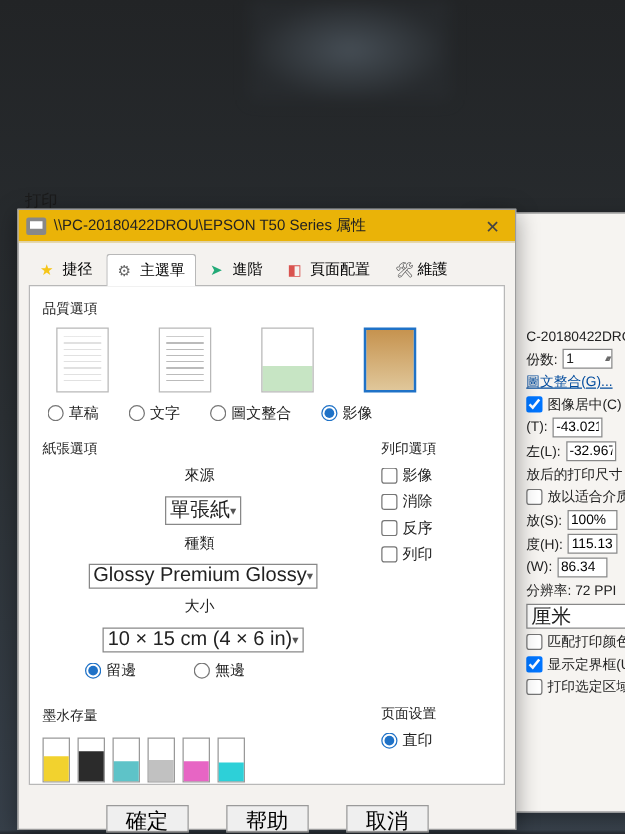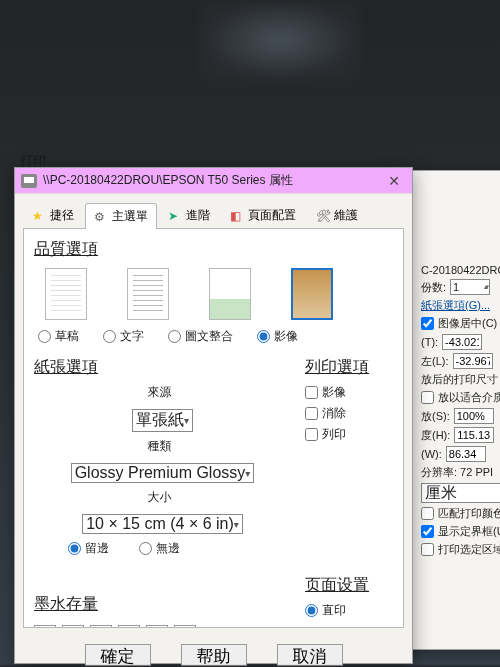--- a/index.html
+++ b/index.html
@@ -10,21 +10,21 @@
   .reflection { position:absolute; top:0; left:200px; width:160px; height:80px;
     background: radial-gradient(ellipse at center, #6a7885 0%, #2b2f33 70%); filter: blur(6px); opacity:.5; }
 
   .back-title { position:absolute; left:20px; top:152px; font-size:13px; color:#1b1b1b; }
 
   
   .dialog {
     position:absolute; left:14px; top:167px; width:399px; height:497px;
     background:#f4f2ef; border:1px solid #9c9c9c; box-shadow:0 4px 18px rgba(0,0,0,.4);
   }
-  .titlebar { height:26px; background:#f0abfc; border-bottom:1px solid #ddd;
+  .titlebar { height:26px; background:#eab308; border-bottom:1px solid #ddd;
     display:flex; align-items:center; padding:0 6px; font-size:12px; color:#222; }
   .titlebar .printer-icon { width:16px; height:14px; background:#888; border-radius:2px; margin-right:6px;
     position:relative; }
   .titlebar .printer-icon::after{ content:''; position:absolute; left:3px; top:3px; width:10px; height:6px; background:#fff; }
   .titlebar .x { margin-left:auto; font-size:14px; color:#444; padding:2px 6px; cursor:pointer; }
 
   
   .tabs { display:flex; gap:2px; padding:8px 8px 0 8px; font-size:12px; }
   .tab { display:flex; align-items:center; gap:4px; padding:4px 8px; border:1px solid transparent;
     border-bottom:none; background:#f4f2ef; cursor:pointer; }
@@ -32,21 +32,21 @@
   .tab-icon { width:14px; height:14px; display:inline-block; }
   .star { color:#f5c518; }
   .gear { color:#666; }
   .arrow { color:#2a7; }
   .page { color:#d9534f; }
   .wrench { color:#555; }
 
   .tab-page { margin:0 8px 8px 8px; background:#fff; border:1px solid #b8b8b8; padding:8px 10px;
     height:400px; overflow:hidden; font-size:12px; color:#222; }
 
-  .group-label { font-size:16px; margin:2px 0 6px 0;text-decoration:underline; }
+  .group-label { font-size:11px; margin:2px 0 6px 0; }
   .quality-row { display:flex; gap:26px; padding:2px 4px 8px 4px; align-items:flex-start; }
   .q-item { display:flex; flex-direction:column; align-items:center; width:56px; }
   .q-thumb { width:42px; height:52px; border:1px solid #b8b8b8; background:#fff; display:flex;
     align-items:center; justify-content:center; font-size:10px; color:#aaa; }
   .q-thumb.photo { background:linear-gradient(#c6934f,#e0c79a); border:2px solid #1f72c7; }
   .q-thumb.lines::before{ content:''; display:block; width:30px; height:38px;
     background:repeating-linear-gradient(#bbb,#bbb 1px,transparent 1px,transparent 5px); }
   .q-thumb.mixed { background:linear-gradient(#fff 0 60%, #c7e5c4 60% 100%); }
   .q-thumb.draft::before{ content:''; display:block; width:30px; height:38px;
     background:repeating-linear-gradient(#e1e1e1,#e1e1e1 1px,transparent 1px,transparent 5px); }
@@ -59,26 +59,26 @@
   .left-col { flex:1 1 auto; }
   .right-col { width:88px; }
   .field-row { display:flex; align-items:center; gap:8px; margin:6px 0;flex-direction:column; }
   .field-row label { width:30px; }
   select, .sel {
     flex:1; height:20px; font-size:16px; background:#fff; border:1px solid #888; padding:0 3px; cursor:pointer;
   }
   .sel { display:flex; align-items:center; justify-content:space-between; }
   .sel::after { content:'▾'; color:#555; font-size:10px; }
 
-  .sub-radio { display:flex; gap:30px; margin:6px 0 10px 34px; }
+  .sub-radio { display:flex; gap:46px; margin:6px 0 10px 34px; }
 
   .check-item { display:flex; align-items:center; gap:4px; margin:4px 0; font-size:12px; white-space:nowrap; }
   input[type=checkbox]{ cursor:pointer; }
 
-  .ink-section { margin-top:19px; }
+  .ink-section { margin-top:2px; }
   .ink-row { display:flex; gap:6px; padding:4px 0; }
   .ink { width:22px; height:36px; border:1px solid #999; background:#fff; position:relative; }
   .ink::after { content:''; position:absolute; left:0; right:0; bottom:0; height:var(--lvl,60%);
     background:var(--c,#888); }
 
   .orient { font-size:12px; }
   .orient .radio-item { margin-top:4px; }
 
   .dlg-buttons { display:flex; gap:30px; justify-content:center; padding:8px 0 10px 0; }
   .btn { min-width:66px; height:22px; font-size:17px; background:#efefef; border:1px solid #9a9a9a;
@@ -106,21 +106,21 @@
 
 <div class="back-title">打印</div>
 
 <div class="back-dialog">
   <div class="row">C-20180422DRO...</div>
   <div class="row">
     <span>份数:</span>
     <span class="spin">1</span>
   </div>
   <div class="row">
-      <span class="link">紙張選項(G)...</span>
+      <span class="link">圖文整合(G)...</span>
     </div>
   <div class="row">
       <input type="checkbox" checked="" style="">
       <span>图像居中(C)</span>
     </div>
   <div class="row">
       <span>(T):</span>
       <input type="text" value="-43.021" style="">
     </div>
   <div class="row">
@@ -260,20 +260,24 @@
         <label class="check-item">
             <input type="checkbox" style="">
             <span>影像</span>
           </label>
         <label class="check-item">
             <input type="checkbox" style="">
             <span>消除</span>
           </label>
         <label class="check-item">
             <input type="checkbox" style="">
+            <span>反序</span>
+          </label>
+        <label class="check-item">
+            <input type="checkbox" style="">
             <span>列印</span>
           </label>
       </div>
     </div>
 
     <div class="two-col" style="margin-top:6px">
       <div class="left-col ink-section">
         <div class="group-label">墨水存量</div>
         <div class="ink-row" id="ink-row">
             <div class="ink" style="--c: #f2d22e; --lvl: 58%;"></div>

